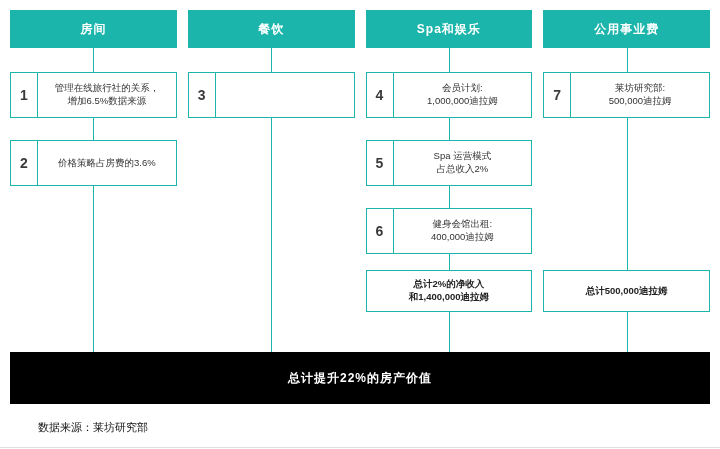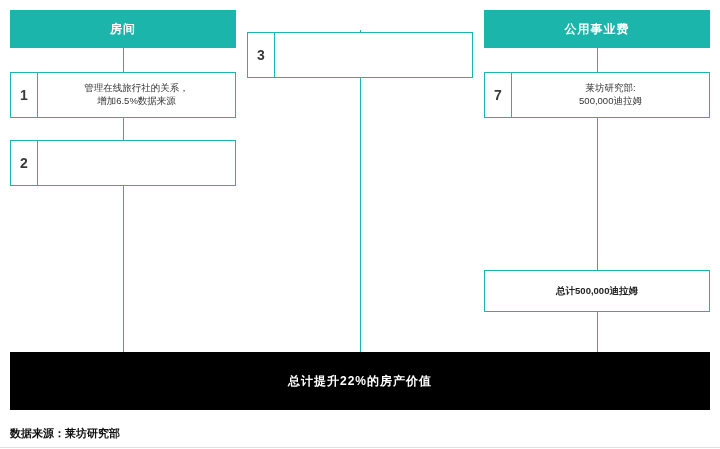--- a/index.html
+++ b/index.html
@@ -101,35 +101,36 @@
     text-align: center;
     font-size: 9.5px;
     font-weight: bold;
     line-height: 1.35;
     white-space: pre-line;
     padding: 3px 5px;
     color: #222222;
   }
   .blackbar {
     margin-top: 40px;
-    height: 58px;
+    height: 52px;
     background: #000000;
     color: #ffffff;
     display: flex;
     align-items: center;
     justify-content: center;
     font-size: 12px;
     font-weight: bold;
     letter-spacing: 1px;
   }
   .source {
     margin-top: 16px;
     font-size: 11px;
-    font-weight: bold;
+    font-weight: normal;
     color: #111111;
+    margin-left: 28px;
   }
   .bottom-rule {
     position: absolute;
     left: 0;
     right: 0;
     bottom: 1px;
     height: 1px;
     background: #e0e0e0;
   }
 </style>
@@ -143,32 +144,56 @@
     <div class="col">
       <div class="vline"></div>
       <div class="header">房间</div>
       <div class="box">
         <div class="num">1</div>
         <div class="txt">管理在线旅行社的关系，
 增加6.5%数据来源</div>
       </div>
       <div class="box">
         <div class="num">2</div>
-      </div>
-      <div class="spacer"></div>
-    </div>
-
-    <div class="col">
-      <div class="vline"></div>
+        <div class="txt">价格策略占房费的3.6%</div>
+      </div>
+      <div class="spacer"></div>
+    </div>
+
+    <div class="col">
+      <div class="vline"></div>
+      <div class="header">餐饮</div>
       <div class="box">
         <div class="num">3</div>
       </div>
       <div class="spacer"></div>
     </div>
 
+    <div class="col">
+      <div class="vline"></div>
+      <div class="header">Spa和娱乐</div>
+      <div class="box">
+        <div class="num">4</div>
+        <div class="txt">会员计划:
+1,000,000迪拉姆</div>
+      </div>
+      <div class="box">
+        <div class="num">5</div>
+        <div class="txt">Spa 运营模式
+占总收入2%</div>
+      </div>
+      <div class="box">
+        <div class="num">6</div>
+        <div class="txt">健身会馆出租:
+400,000迪拉姆</div>
+      </div>
+      <div class="spacer"></div>
+      <div class="summary">总计2%的净收入
+和1,400,000迪拉姆</div>
+    </div>
 
     <div class="col">
       <div class="vline"></div>
       <div class="header">公用事业费</div>
       <div class="box">
         <div class="num">7</div>
         <div class="txt">莱坊研究部:
 500,000迪拉姆</div>
       </div>
       <div class="spacer"></div>

